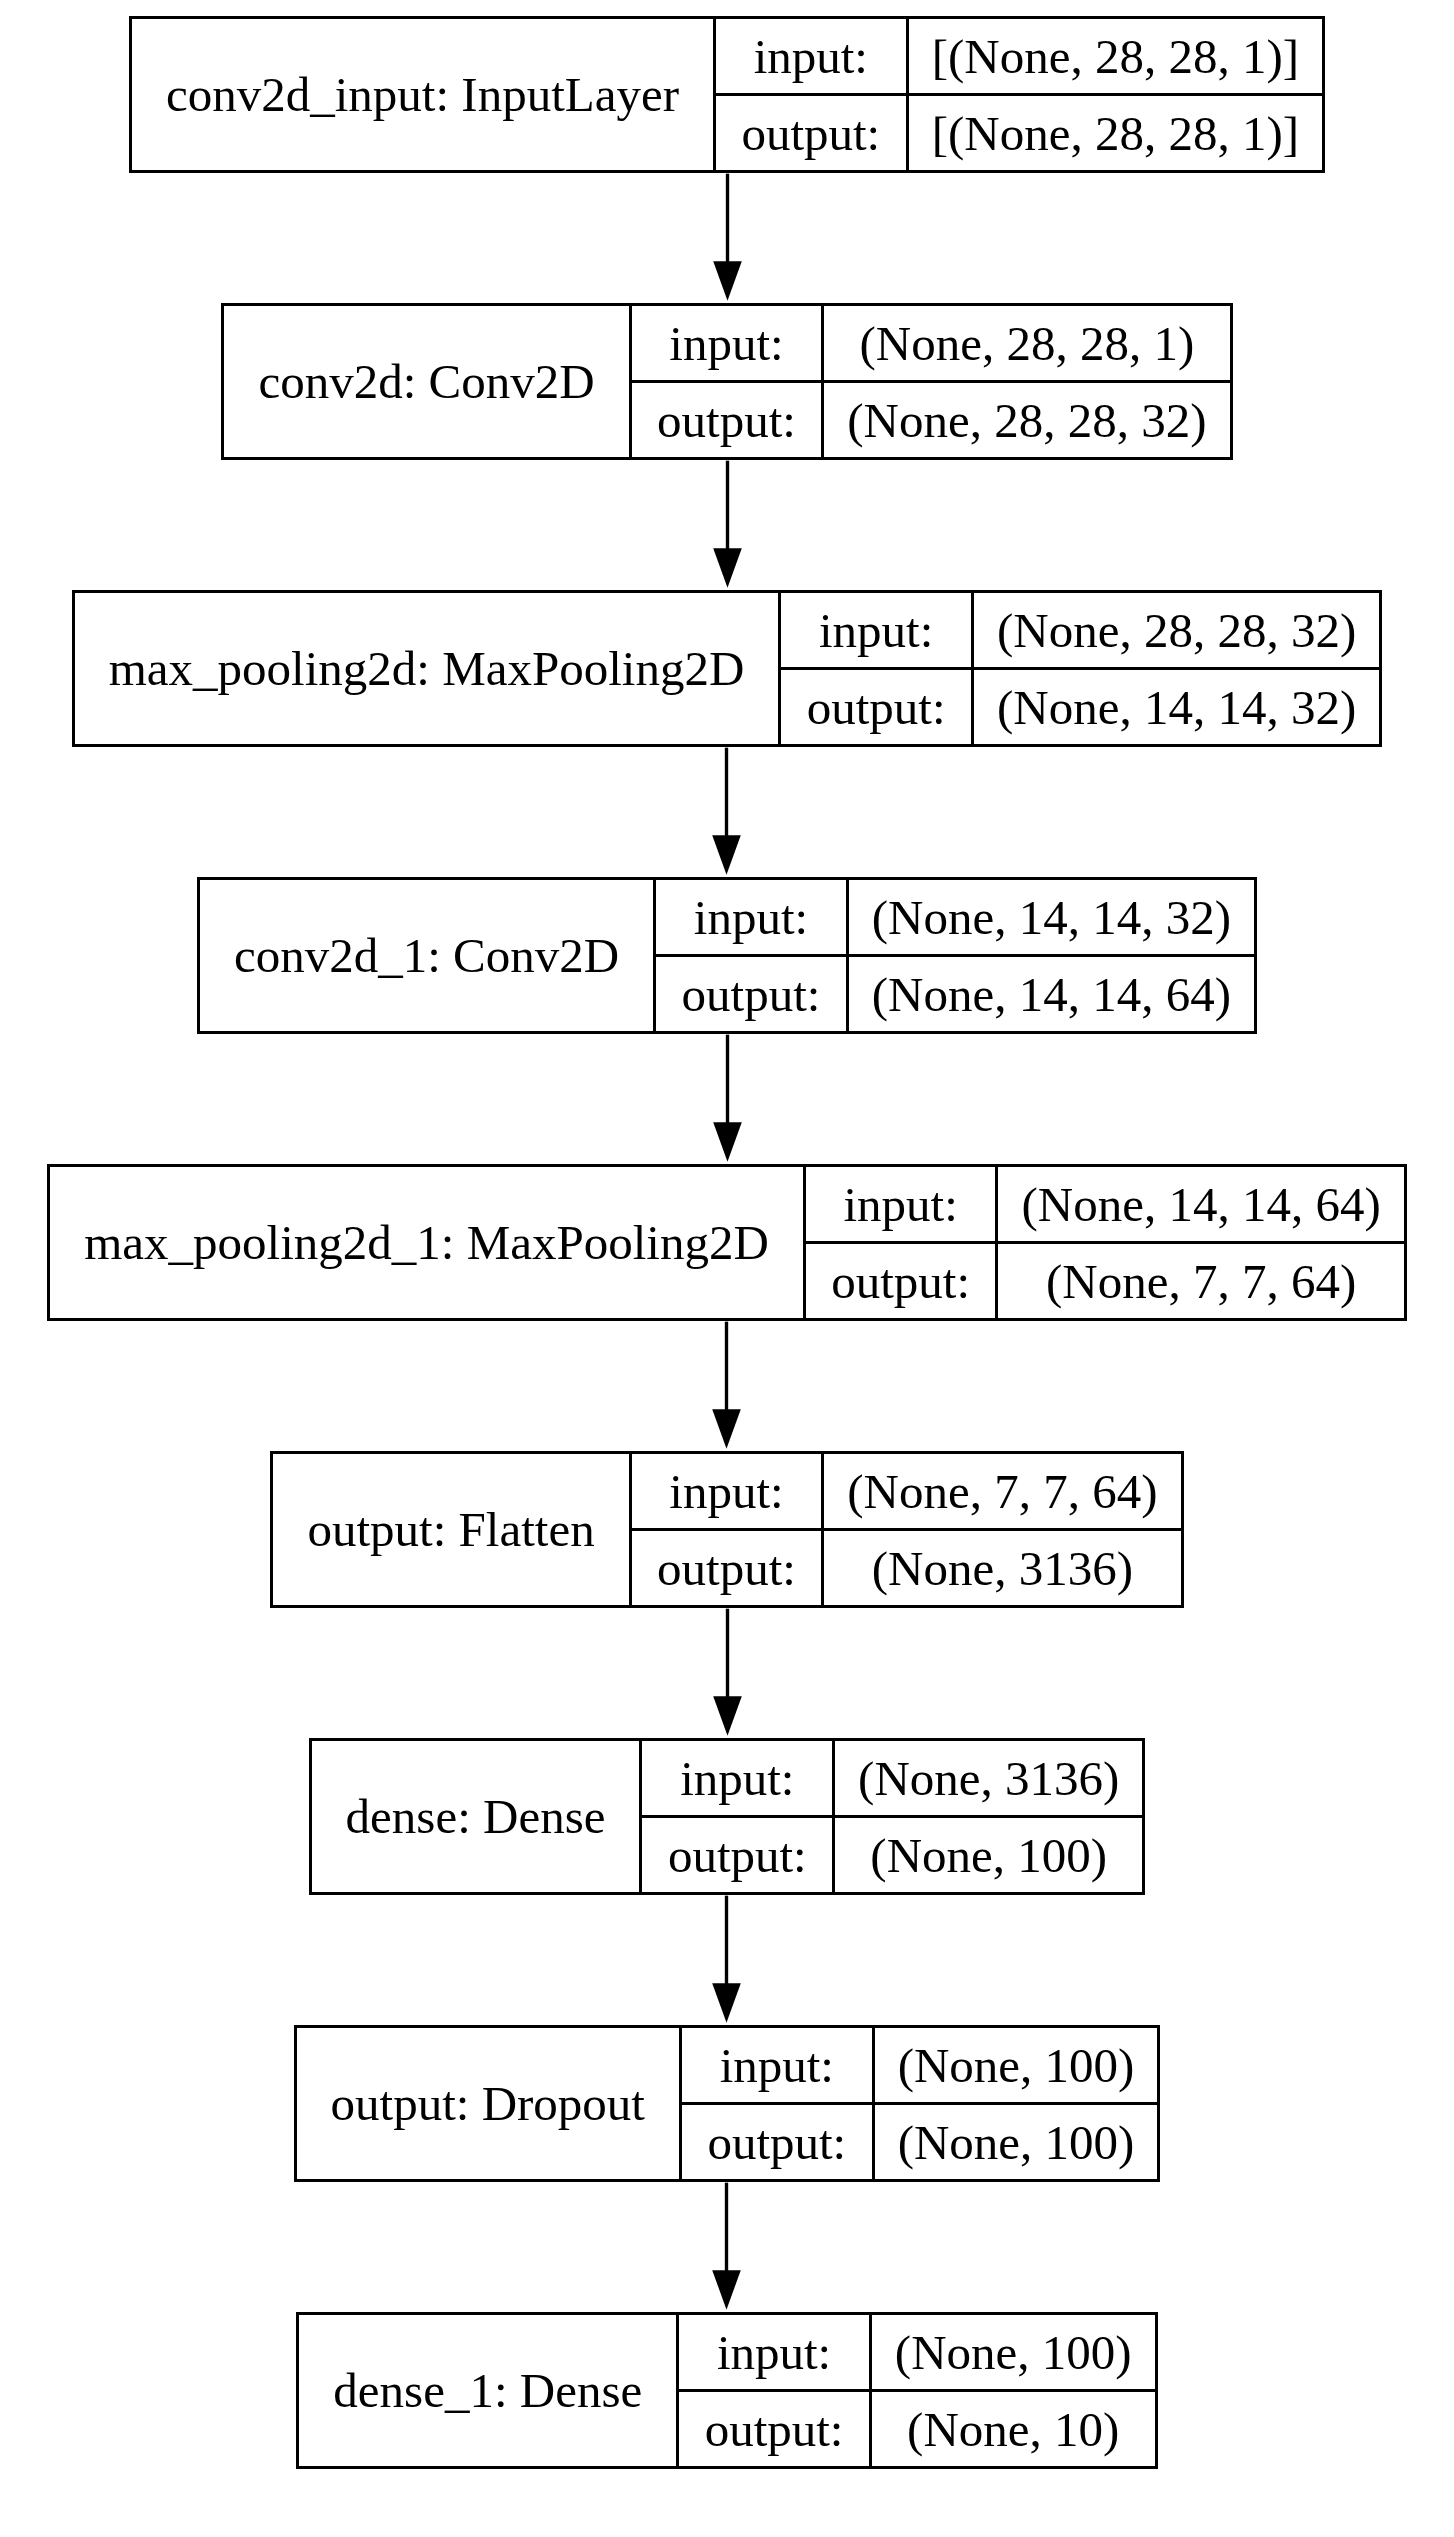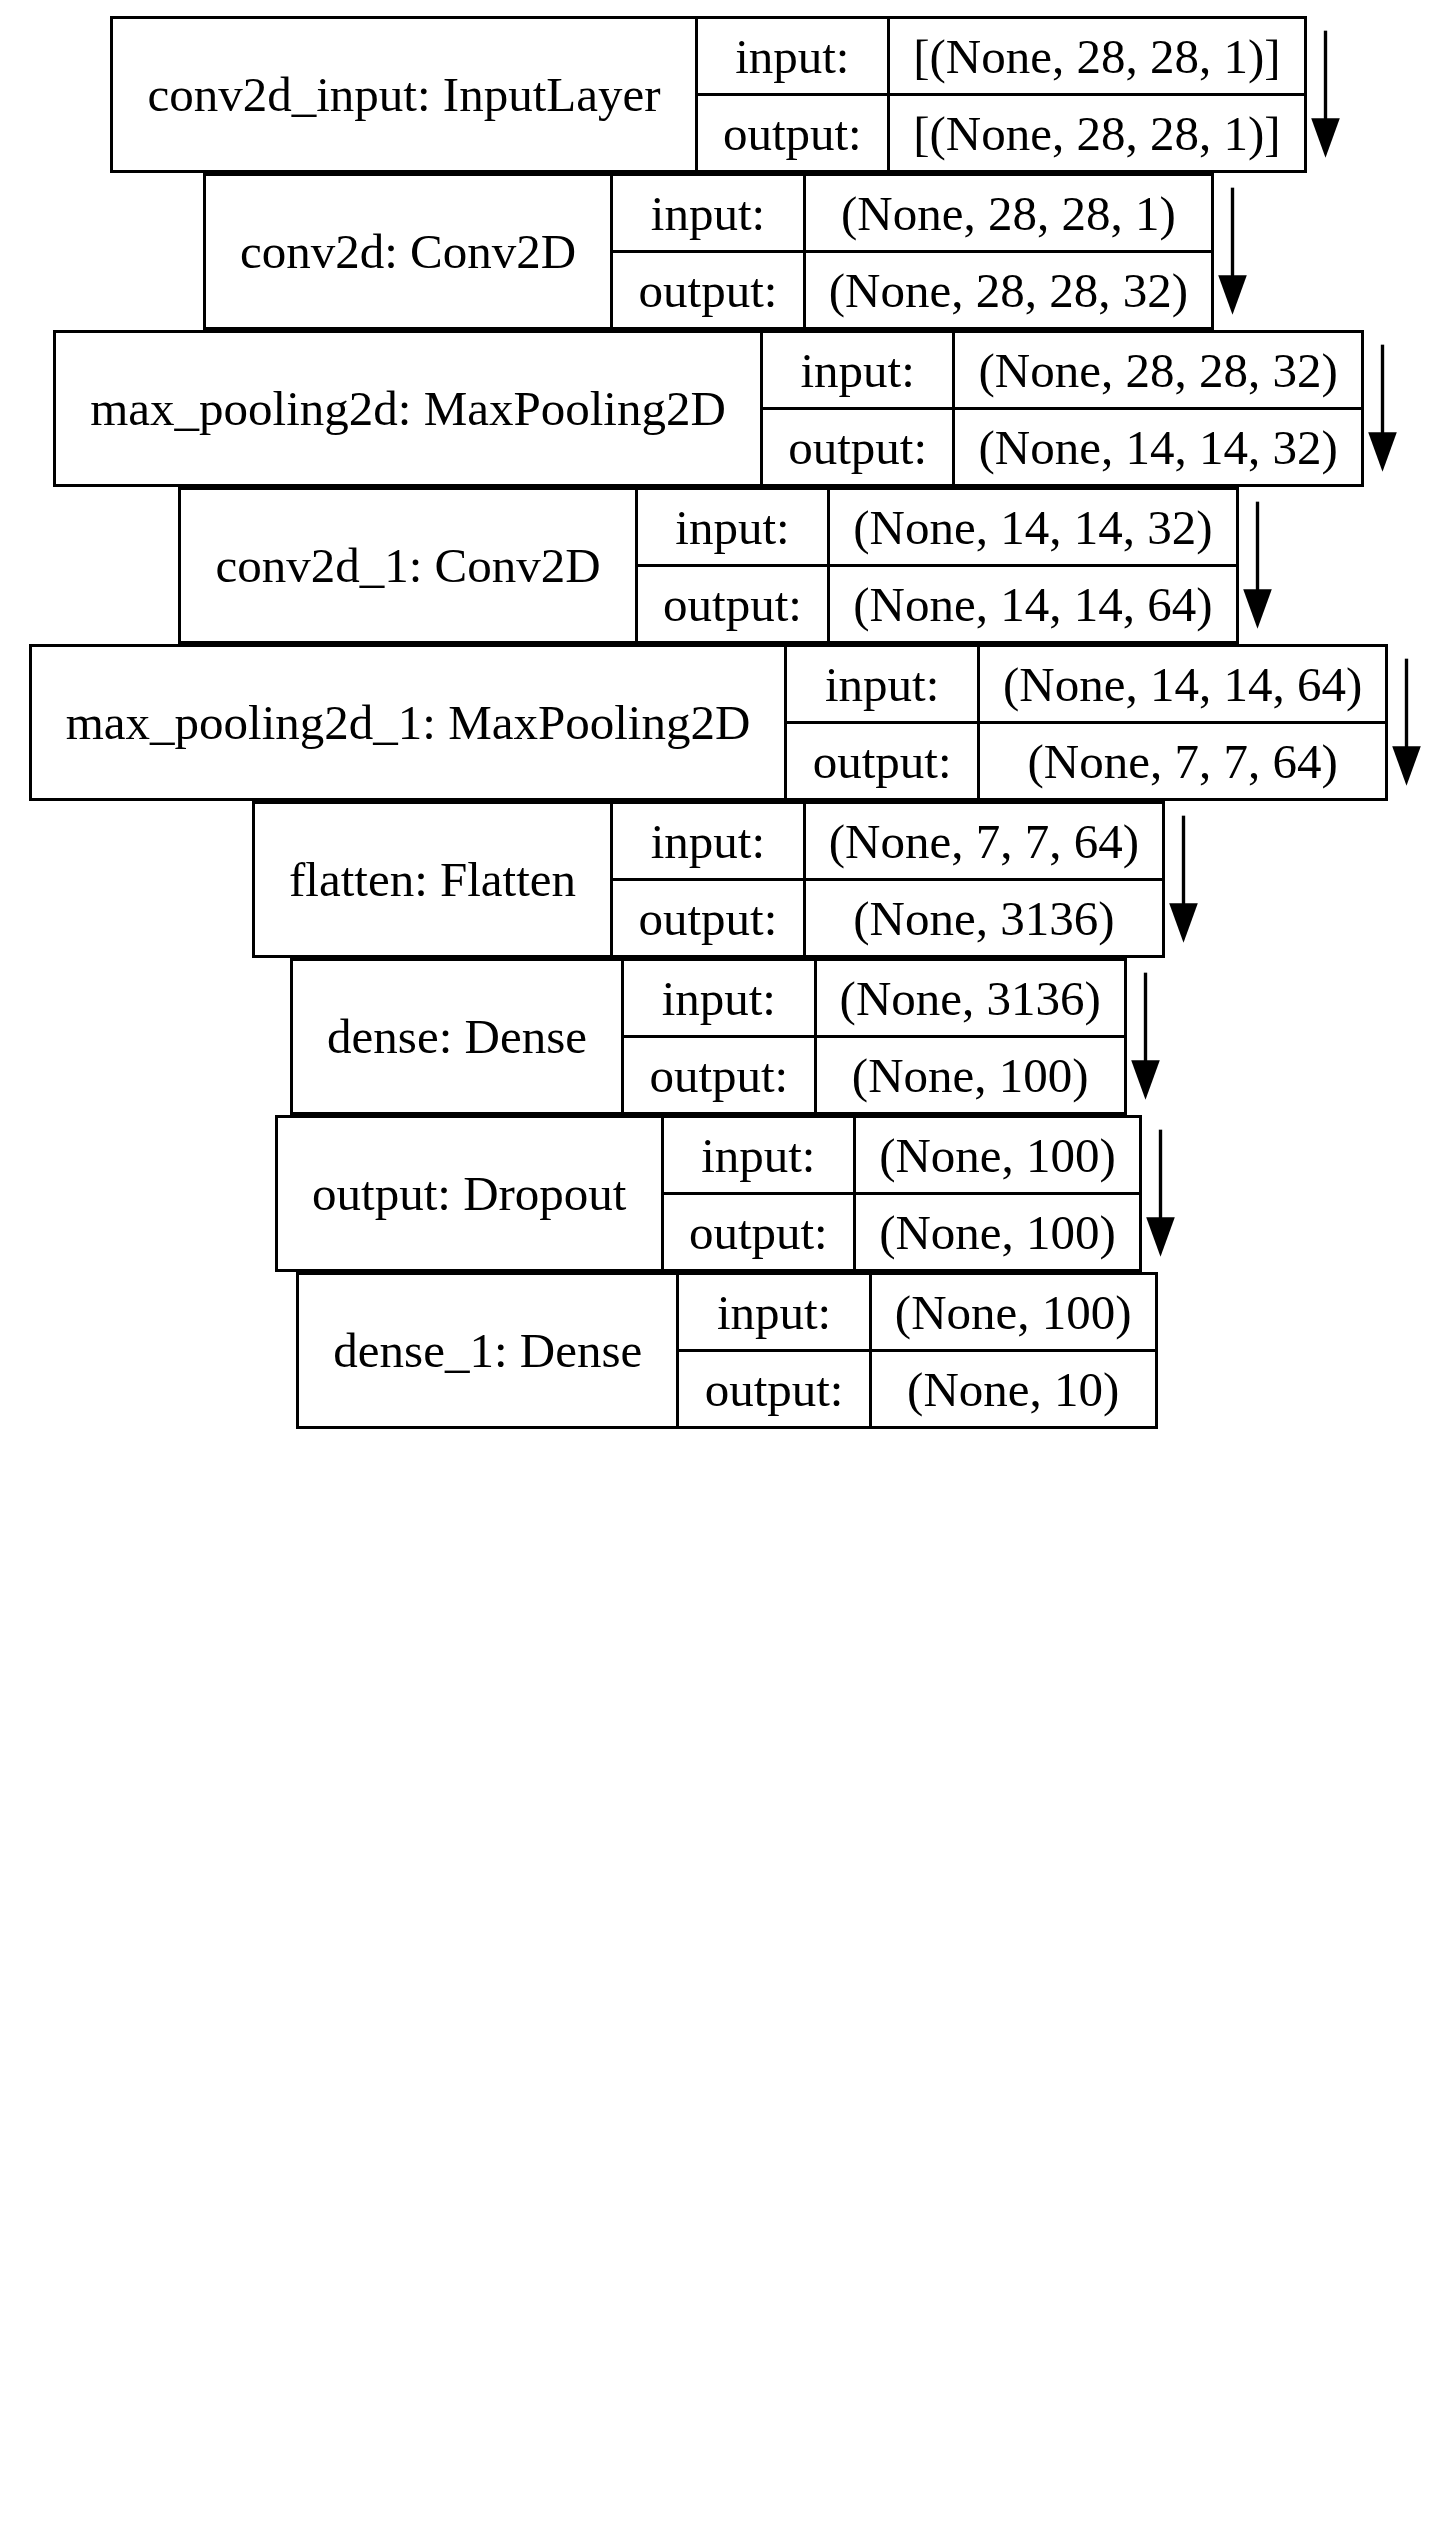--- a/index.html
+++ b/index.html
@@ -22,21 +22,21 @@
   }
   .diagram {
     width: 1454px;
     display: flex;
     flex-direction: column;
     align-items: center;
     padding-top: 16px;
   }
   .node-group {
     display: flex;
-    flex-direction: row;
+    flex-direction: column;
     align-items: center;
   }
   table.layer-node {
     border-collapse: collapse;
     background: var(--bg-color);
     table-layout: auto;
   }
   table.layer-node td {
     border: 3.4px solid var(--border-color);
     font-size: 49px;
@@ -165,21 +165,21 @@
     <svg class="arrow" width="37" height="130" viewBox="0 0 44 153" aria-hidden="true">
       <line x1="22" y1="0" x2="22" y2="108" stroke-width="4"></line>
       <polygon points="5,104 39,104 22,151"></polygon>
     </svg>
   </div>
 
   <div class="node-group">
     <table class="layer-node">
       <tbody>
         <tr>
-          <td class="cell-name" rowspan="2">flatten: Flatten</td>
+          <td class="cell-name" rowspan="2">output: Flatten</td>
           <td class="cell-io">input:</td>
           <td class="cell-shape">(None, 7, 7, 64)</td>
         </tr>
         <tr>
           <td class="cell-io">output:</td>
           <td class="cell-shape">(None, 3136)</td>
         </tr>
       </tbody>
     </table>
     <svg class="arrow" width="37" height="130" viewBox="0 0 44 153" aria-hidden="true">

